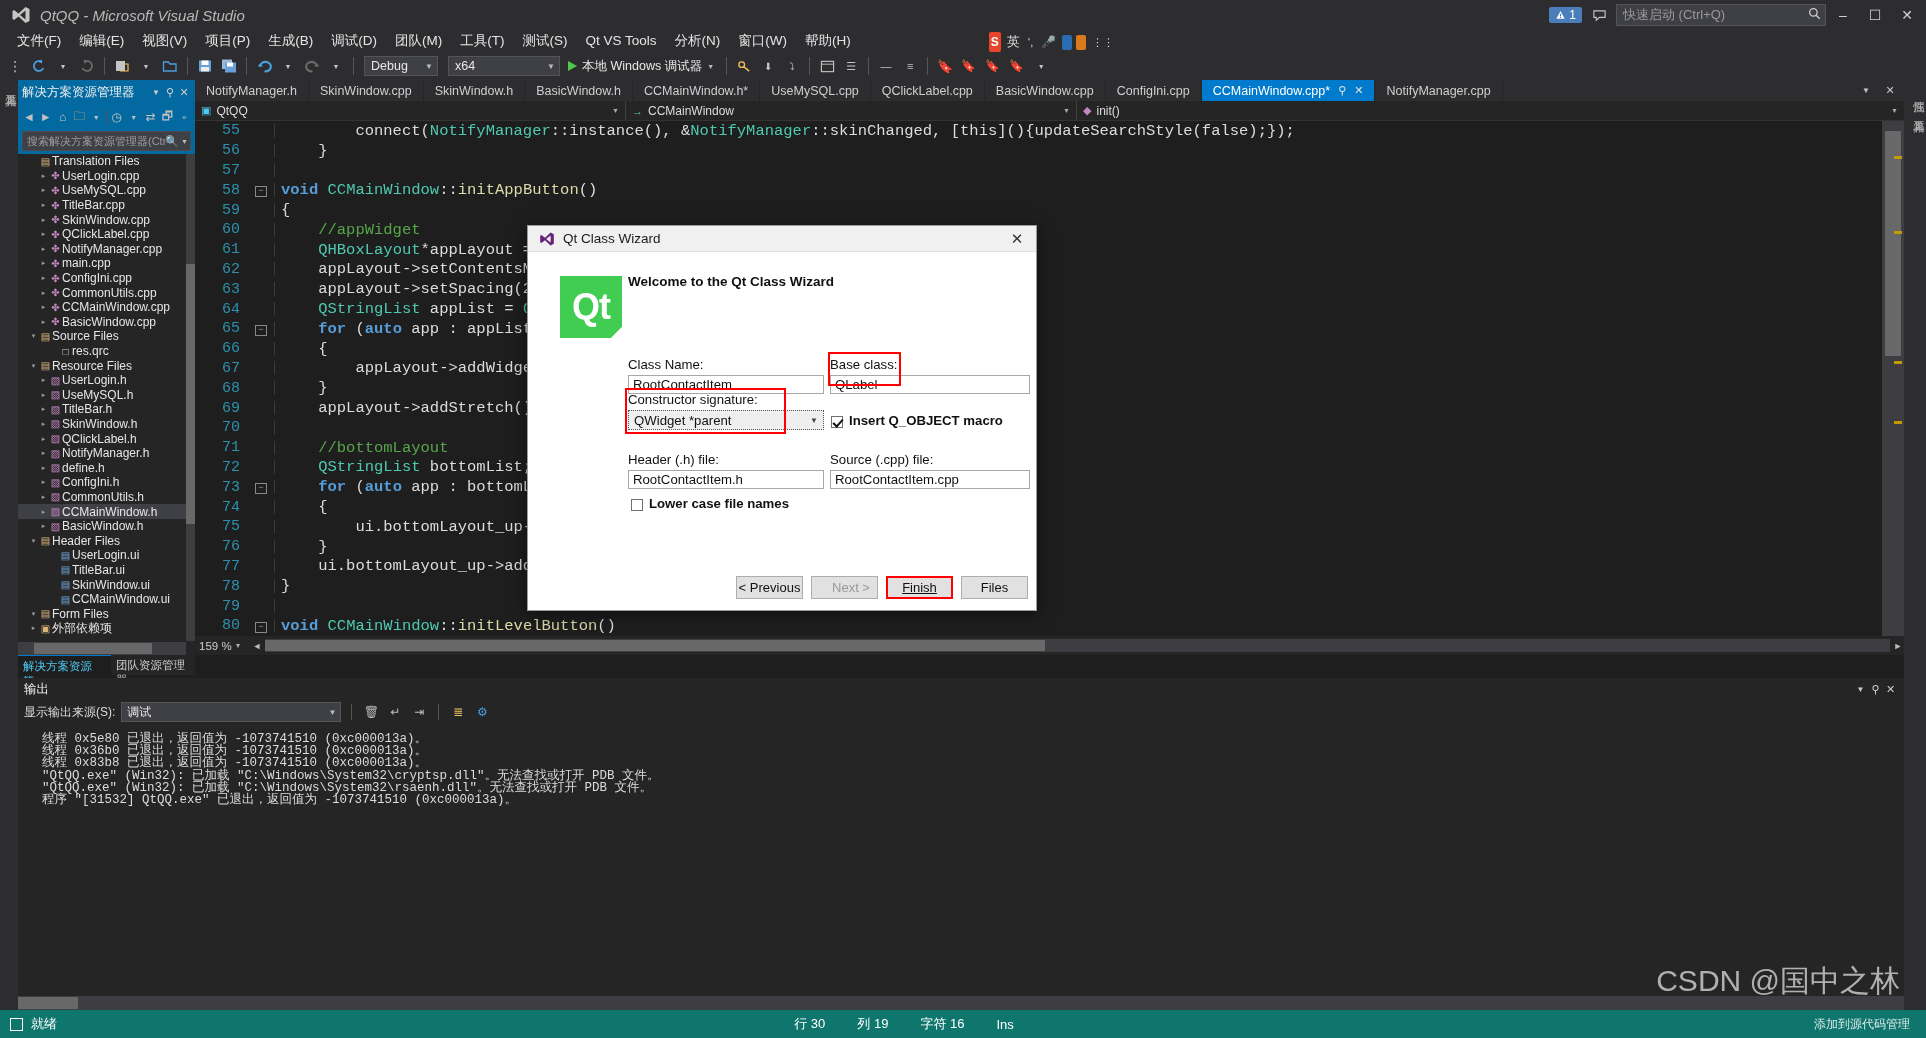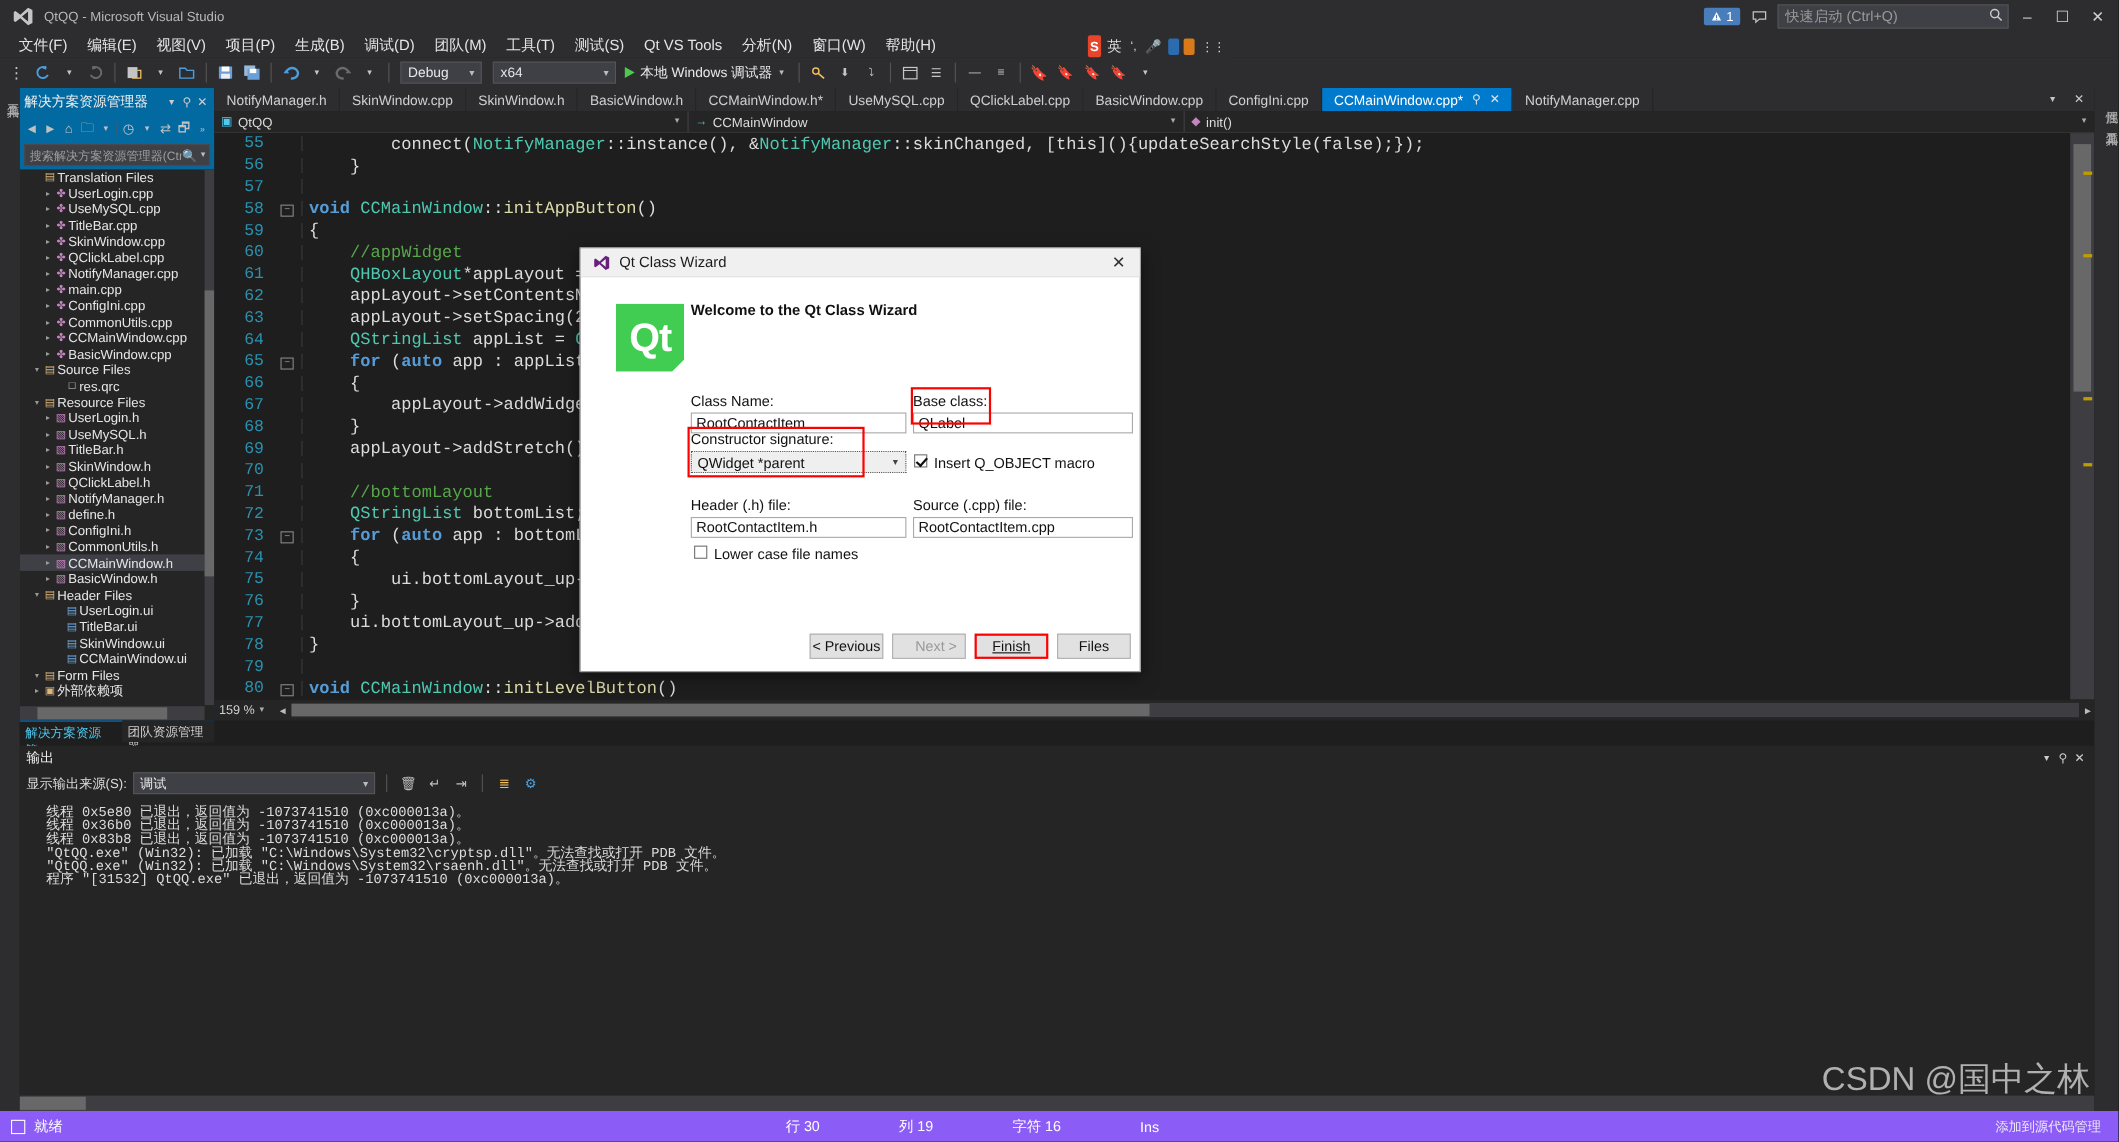--- a/index.html
+++ b/index.html
@@ -8,21 +8,21 @@
     background:#1e1e1e;
     font-family:"Liberation Sans", sans-serif;
     font-size:15px;
     color:#f1f1f1;
     overflow:hidden;
     position:relative;
   }
   
   .titlebar{height:30px;background:#2d2d30;display:flex;align-items:center;position:relative;}
   .vs-logo{width:22px;height:22px;margin:0 8px 0 10px;display:flex;align-items:center;justify-content:center;}
-  .title-text{color:#b8b8b8;font-size:12px;}
+  .title-text{color:#b8b8b8;font-size:15px;font-style:italic;}
   .tb-right{position:absolute;right:0;top:0;height:30px;display:flex;align-items:center;gap:2px;padding-right:4px;}
   .tb-notif{background:#4a7ebb;color:#fff;font-size:12px;padding:1px 6px;border-radius:2px;display:flex;align-items:center;gap:3px;}
   .quick-launch{width:210px;height:22px;background:#3f3f46;border:1px solid #555;color:#9a9a9a;
     font-size:13px;padding:2px 22px 2px 6px;position:relative;display:flex;align-items:center;}
   .ql-icon{position:absolute;right:4px;color:#ccc;}
   .win-btn{width:30px;height:30px;display:flex;align-items:center;justify-content:center;color:#d0d0d0;font-size:14px;}
   
   .menubar{height:22px;background:#2d2d30;display:flex;align-items:center;padding-left:8px;}
   .menubar .mi{padding:0 9px;color:#e4e4e4;font-size:13.5px;line-height:22px;}
   
@@ -115,22 +115,22 @@
   .out-ico{width:18px;height:18px;display:flex;align-items:center;justify-content:center;color:#bdbdbd;font-size:12px;}
   .out-body{position:absolute;left:0;right:0;top:48px;bottom:20px;overflow:hidden;padding:4px 0 0 24px;
      font-family:"Liberation Mono", monospace;font-size:12.5px;color:#dcdcdc;}
   .oline{height:12.2px;white-space:pre;}
   .out-hsb{position:absolute;left:18px;right:22px;bottom:0;height:14px;background:#3e3e42;}
   .out-hsb .thumb{position:absolute;top:1px;left:0;height:12px;background:#686868;}
   
   .rstrip{position:absolute;right:0;top:0;width:22px;bottom:0;background:#2d2d30;}
   .rstrip .vtext{writing-mode:vertical-rl;color:#b0b0b0;font-size:11.5px;text-align:center;width:22px;padding-top:4px;}
   
-  .statusbar{position:absolute;left:0;right:0;bottom:0;height:28px;background:#8b5cf6;display:flex;align-items:center;
-      color:#fff;font-size:13px;gap:40px;}
+  .statusbar{position:absolute;left:0;right:0;bottom:0;height:28px;background:#0f766e;display:flex;align-items:center;
+      color:#fff;font-size:13px;}
   .sb-left{display:flex;align-items:center;gap:8px;padding-left:10px;flex:1;}
   .sb-box{width:13px;height:13px;border:1px solid #fff;}
   .sb-cell{padding:0 16px;font-size:13px;}
   
   .wm{position:absolute;right:26px;bottom:36px;color:#cfcfcf;font-size:30px;opacity:.82;font-family:"Liberation Sans", sans-serif;}
   
   .dlg{position:absolute;left:527px;top:225px;width:510px;height:386px;background:#fff;
       border:1px solid #9b9b9b;box-shadow:0 4px 16px rgba(0,0,0,.5);color:#111;font-size:13.5px;}
   .dlg-title{height:26px;background:#f0f0f0;display:flex;align-items:center;padding:0 4px;border-bottom:1px solid #e2e2e2;}
   .dlg-ico{width:18px;height:18px;margin:0 7px 0 6px;display:flex;align-items:center;justify-content:center;}
@@ -143,21 +143,21 @@
   .dlg-h{position:absolute;left:100px;top:22px;width:400px;}
   .dlg-h .hh{font-weight:bold;font-size:13.5px;margin-bottom:11px;}
   .dlg-h .pp{font-size:13.5px;line-height:16px;width:398px;}
   .fld{position:absolute;}
   .fld label{display:block;font-size:13.2px;margin-bottom:3px;color:#111;}
   .fld input{width:100%;height:19px;border:1px solid #a8a8a8;background:#fff;font-size:13.2px;
       padding:0 4px;font-family:"Liberation Sans", sans-serif;color:#111;}
   .fld select, .fld .selbox{width:100%;height:20px;border:1px dotted #555;background:#efefef;font-size:13.2px;
       padding:0 30px 0 5px;display:flex;align-items:center;position:relative;color:#111;}
   .fld .selbox .cv{position:absolute;right:5px;font-size:8px;color:#444;}
-  .chk{position:absolute;display:flex;align-items:flex-start;gap:6px;font-size:13.2px;}
+  .chk{position:absolute;display:flex;align-items:flex-end;gap:6px;font-size:13.2px;font-weight:bold;}
   .chkbox{width:12px;height:12px;border:1px solid #707070;background:#fff;position:relative;flex-shrink:0;}
   .chkbox.on::after{content:"";position:absolute;left:3px;top:0px;width:4px;height:8px;
       border:solid #111;border-width:0 2px 2px 0;transform:rotate(42deg);}
   .redbox{position:absolute;border:2.5px solid #f00;pointer-events:none;}
   .dbtns{position:absolute;right:8px;bottom:12px;display:flex;gap:8px;}
   .dbtn{width:67px;height:23px;border:1px solid #adadad;background:#e1e1e1;font-size:13px;
       display:flex;align-items:center;justify-content:center;color:#111;}
   .dbtn.dis{color:#9a9a9a;padding-left:13px;}
   .dbtn.focus{border:2px solid #f00;}
   .dbtn u{text-decoration:underline;}

